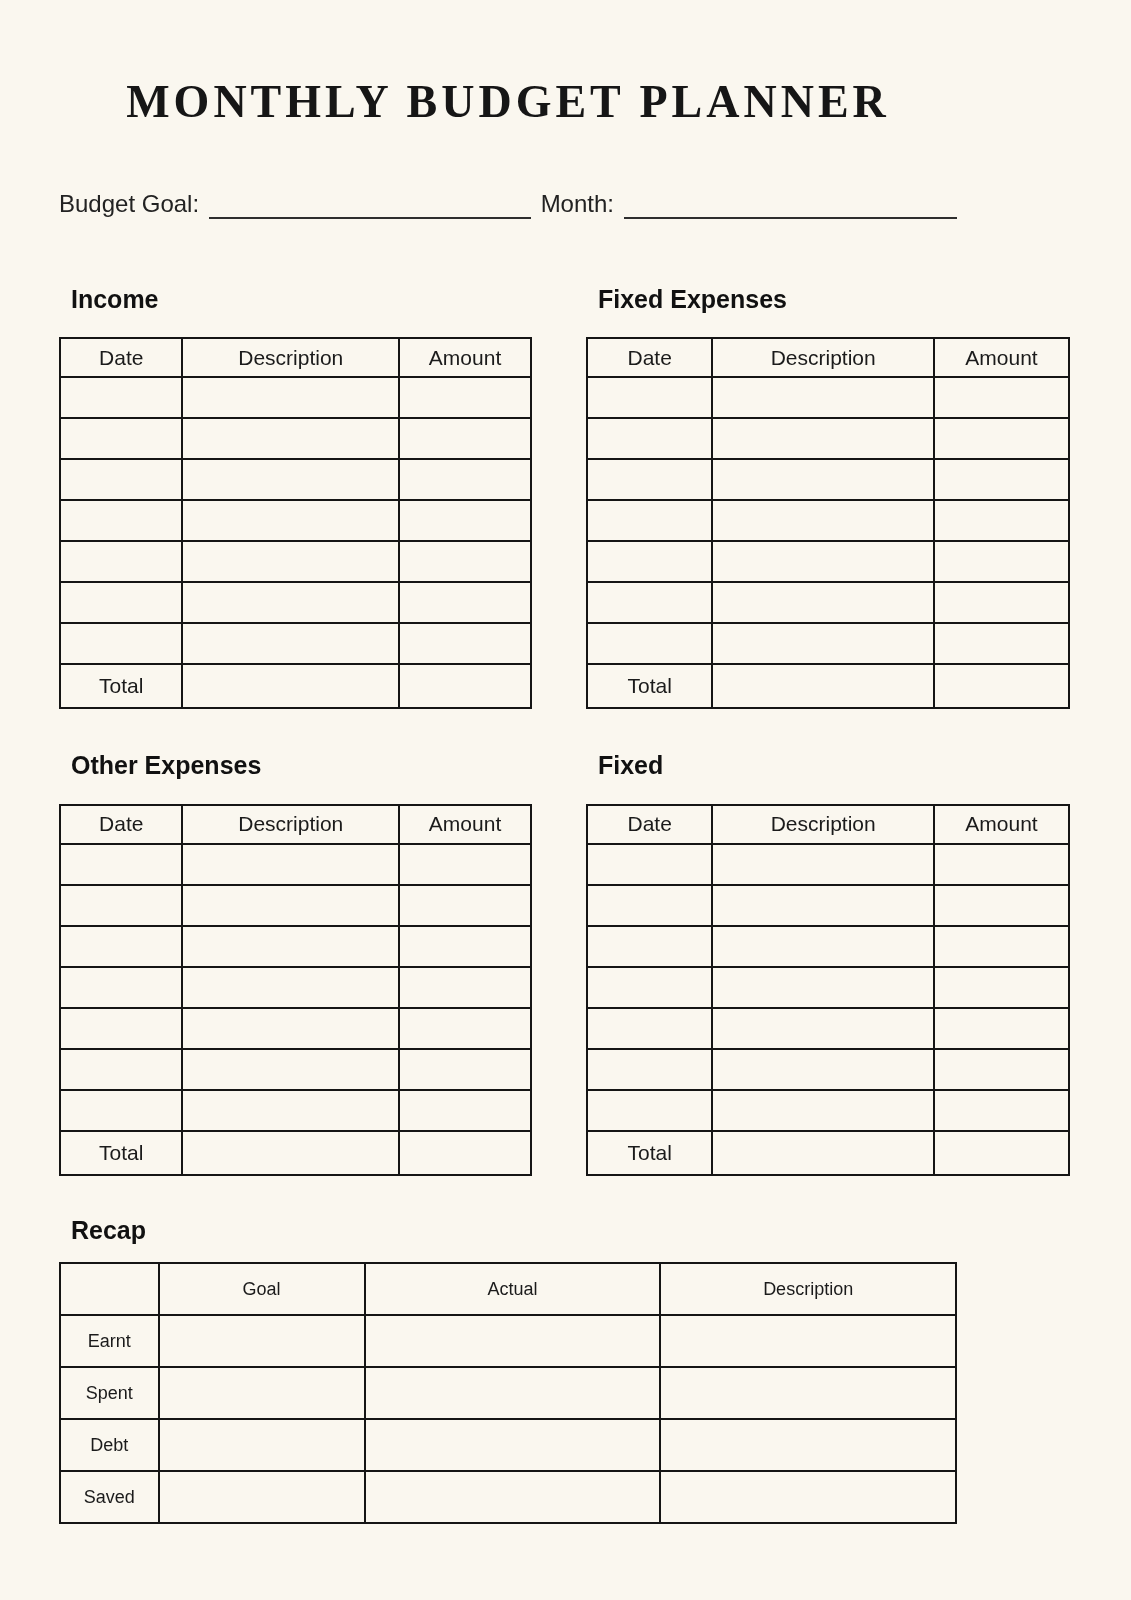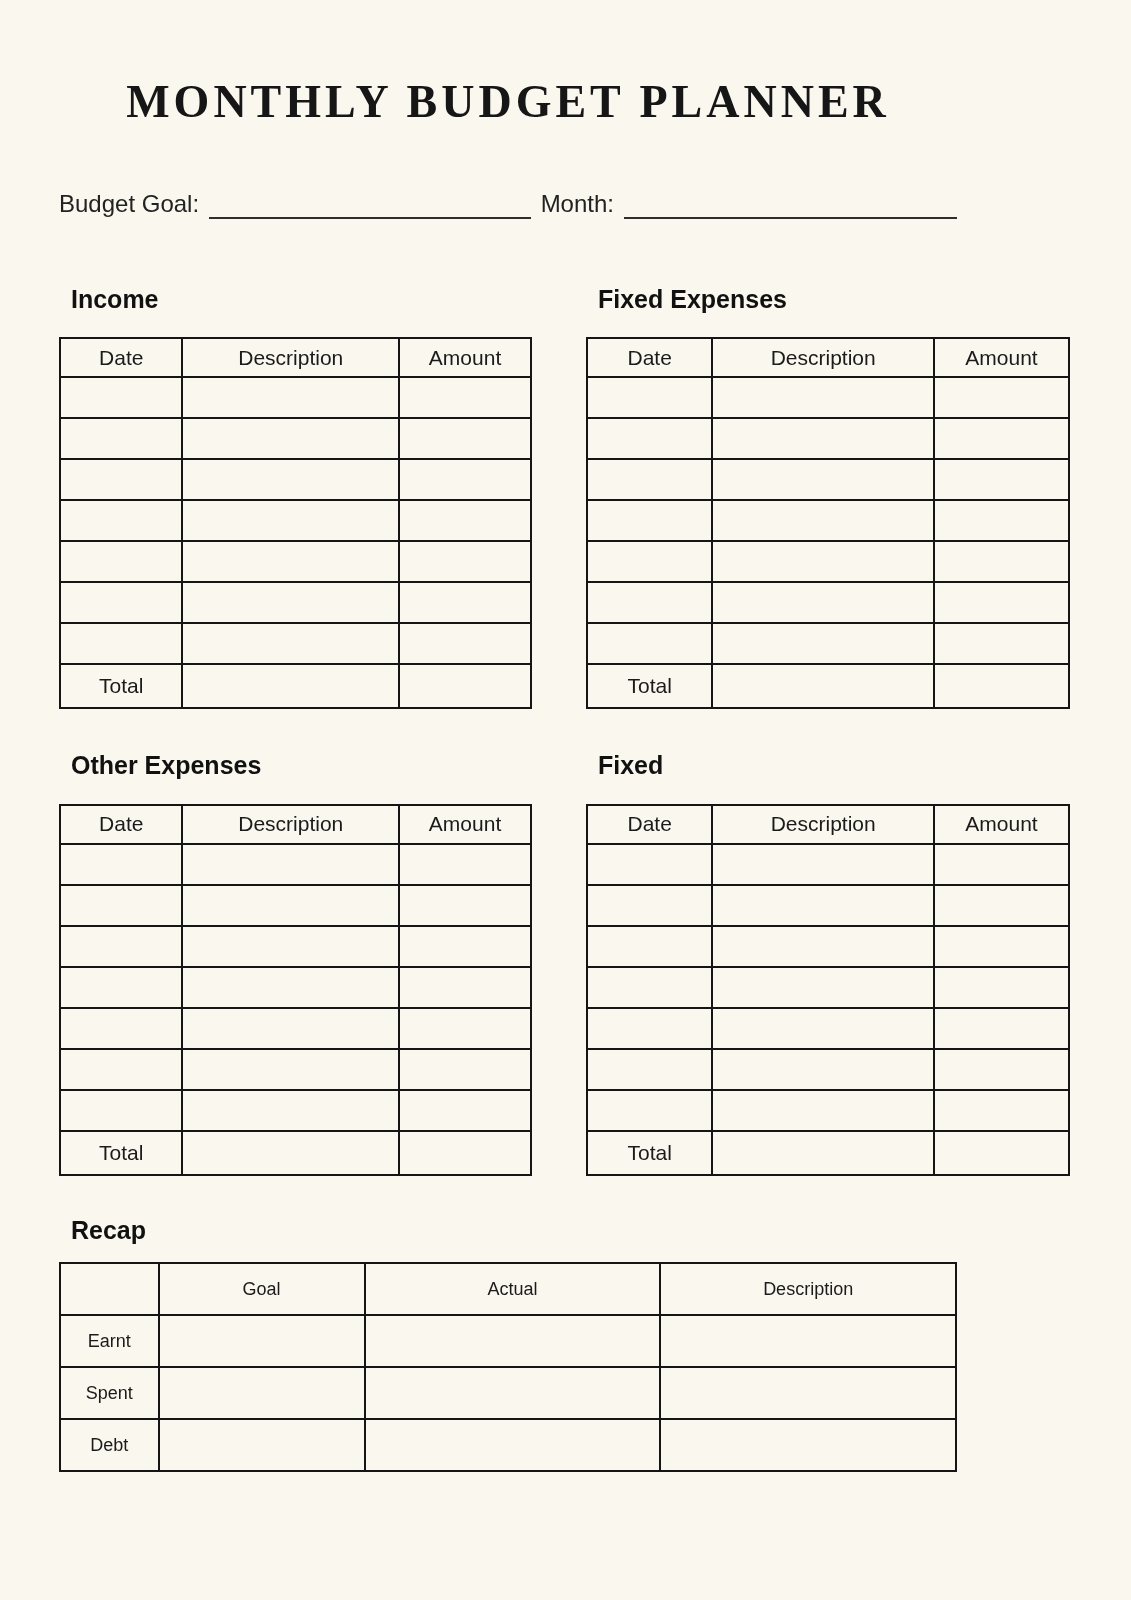--- a/index.html
+++ b/index.html
@@ -374,17 +374,23 @@
           <td></td>
           <td></td>
           <td></td>
         </tr>
         <tr>
           <td>Debt</td>
           <td></td>
           <td></td>
           <td></td>
         </tr>
+        <tr>
+          <td>Saved</td>
+          <td></td>
+          <td></td>
+          <td></td>
+        </tr>
       </tbody>
     </table>
   </div>
 
 </div>
 
 </body></html>

